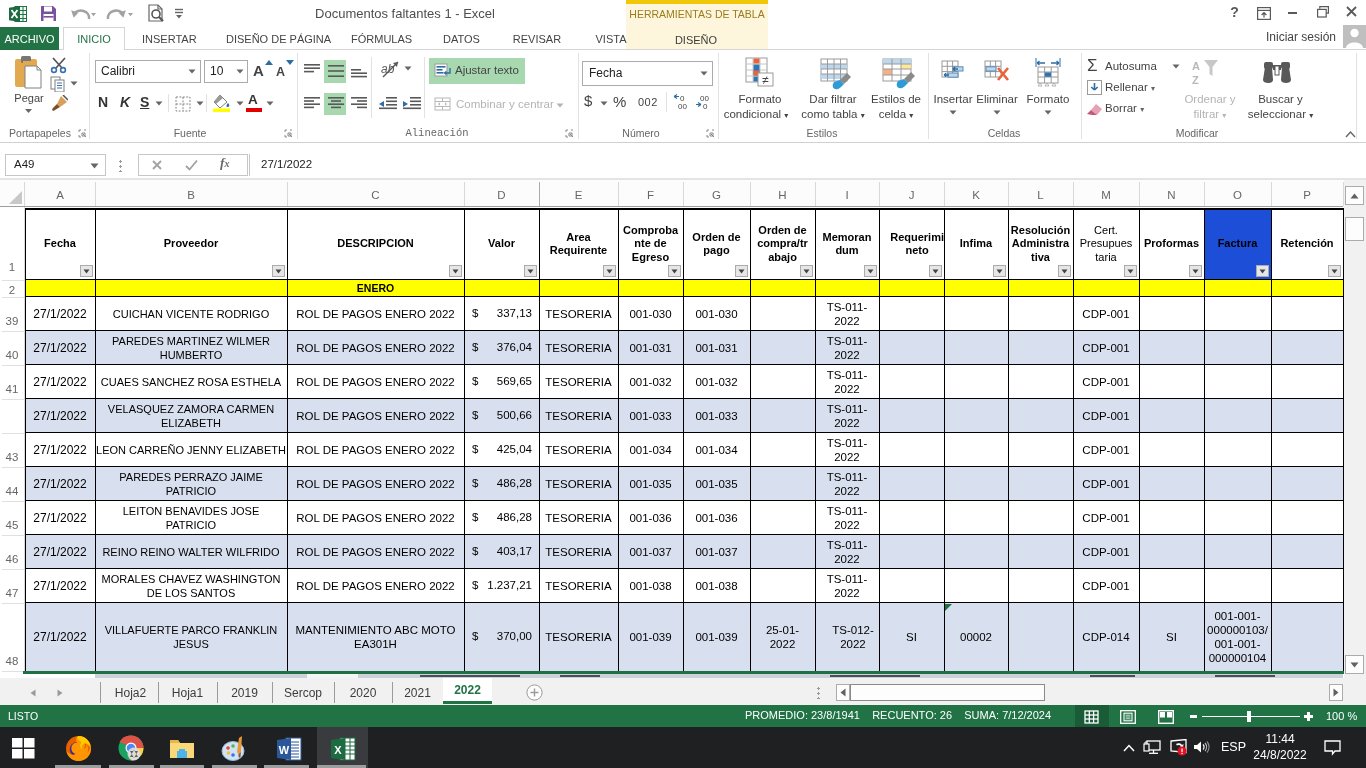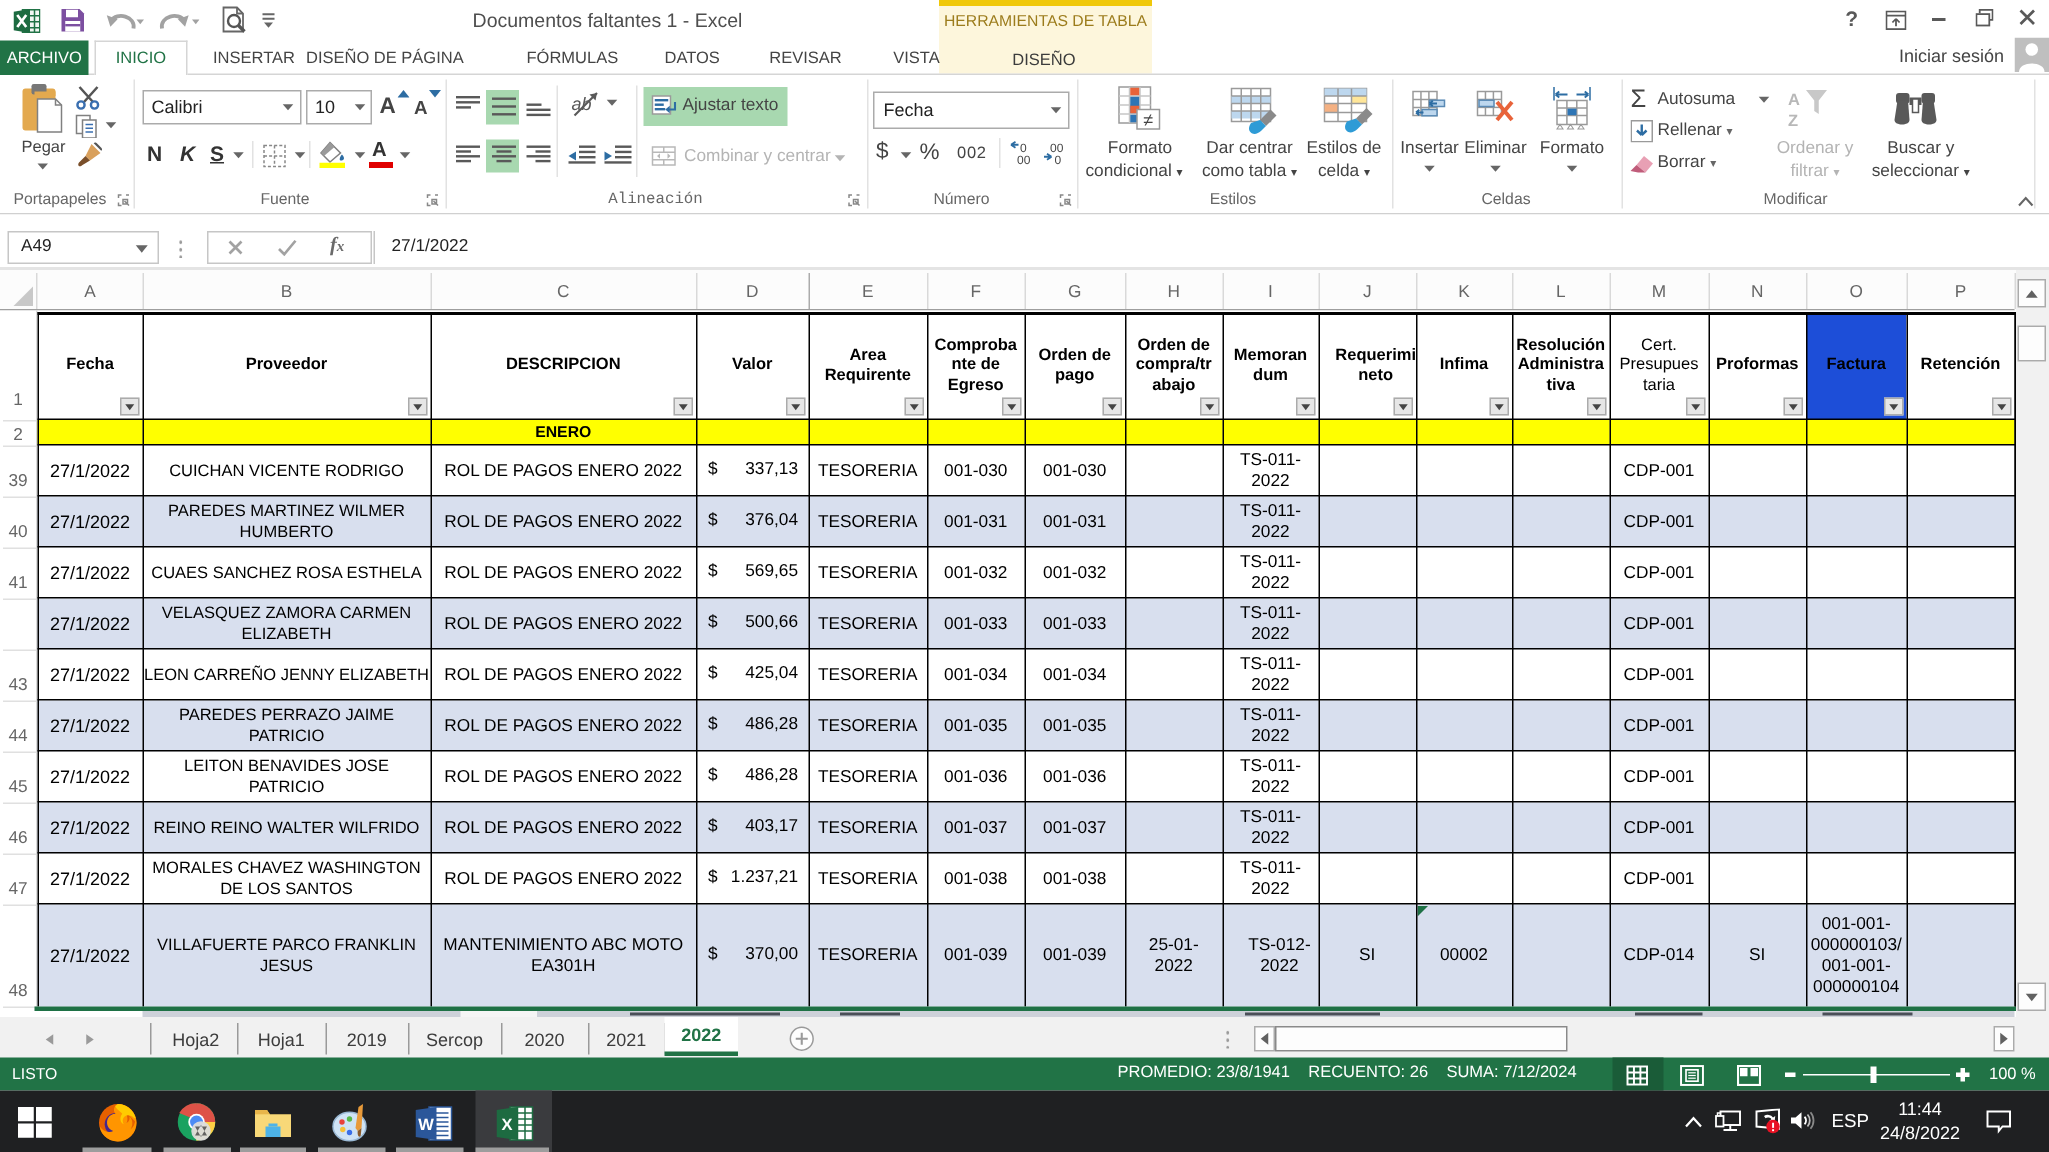--- a/index.html
+++ b/index.html
@@ -65,21 +65,21 @@
   </svg>
 <div class="ab" style="left:626px;top:0;width:142px;height:4px;background:#f0c809;"></div>
 <div class="ab" style="left:626px;top:4px;width:142px;height:22px;background:#fdf6dc;"></div>
 <div class="ab ctr" style="left:626px;top:4px;width:142px;height:20px;font-size:10.5px;color:#9c7c1c;">HERRAMIENTAS DE TABLA</div>
 <div class="ab" style="left:0;top:28px;width:1366px;height:22px;background:#fff;"></div>
 <div class="ab" style="left:626px;top:26px;width:142px;height:23px;background:#fdf6dc;"></div>
 <div class="ab" style="left:0;top:49px;width:1366px;height:1px;background:#d5d5d5;"></div>
 <div class="ab ctr" style="left:0;top:27px;width:59px;height:23px;background:#217346;color:#fff;font-size:11px;">ARCHIVO</div>
 <div class="ab ctr" style="left:63px;top:27px;width:62px;height:23px;background:#fff;border:1px solid #d5d5d5;border-bottom:none;color:#217346;font-size:11px;">INICIO</div>
 <div class="ab" style="left:142px;top:33px;width:50px;height:14px;font-size:11px;color:#444;text-align:center;white-space:nowrap;">INSERTAR</div>
-<div class="ab" style="left:204px;top:33px;width:102px;height:14px;font-size:11px;color:#444;text-align:center;white-space:nowrap;">DISEÑO DE PÁGINA</div>
+<div class="ab" style="left:226px;top:33px;width:102px;height:14px;font-size:11px;color:#444;text-align:center;white-space:nowrap;">DISEÑO DE PÁGINA</div>
 <div class="ab" style="left:351px;top:33px;width:61px;height:14px;font-size:11px;color:#444;text-align:center;white-space:nowrap;">FÓRMULAS</div>
 <div class="ab" style="left:443px;top:33px;width:36px;height:14px;font-size:11px;color:#444;text-align:center;white-space:nowrap;">DATOS</div>
 <div class="ab" style="left:510px;top:33px;width:54px;height:14px;font-size:11px;color:#444;text-align:center;white-space:nowrap;">REVISAR</div>
 <div class="ab" style="left:594px;top:33px;width:34px;height:14px;font-size:11px;color:#444;text-align:center;white-space:nowrap;">VISTA</div>
 <div class="ab ctr" style="left:638px;top:33px;width:116px;height:14px;font-size:11px;color:#3c3c3c;">DISEÑO</div>
 <div class="ab" style="left:1236px;top:30px;width:100px;height:16px;font-size:12px;color:#444;text-align:right;">Iniciar sesión</div>
 <svg class="ab" style="left:1343px;top:25px;" width="23" height="23" viewBox="0 0 23 23">
 <rect width="23" height="23" fill="#bfbfbf"></rect>
 <circle cx="11.5" cy="8" r="4.2" fill="#fff"></circle>
 <path d="M3 23 C3 15.5 20 15.5 20 23 Z" fill="#fff"></path>
@@ -366,21 +366,21 @@
       <line x1="1" y1="6" x2="27" y2="6"></line>
       <line x1="1" y1="11" x2="27" y2="11"></line>
       <line x1="1" y1="16" x2="27" y2="16"></line>
       <line x1="7.5" y1="1" x2="7.5" y2="23"></line>
       <line x1="14" y1="1" x2="14" y2="23"></line>
       <line x1="20.5" y1="1" x2="20.5" y2="23"></line>
     </g>
 <path d="M20 22 L27 15 L31 19 L24 26 Z" fill="#8a8a8a"></path>
 <path d="M14 24 C10 30 16 34 21 29 L24 26 L20 22 Z" fill="#2e9bd6"></path>
 </svg>
-<div class="ab" style="left:783px;top:93px;width:100px;height:14px;font-size:11.5px;color:#444;text-align:center;">Dar centrar</div>
+<div class="ab" style="left:783px;top:93px;width:100px;height:14px;font-size:11.5px;color:#444;text-align:center;">Dar filtrar</div>
 <div class="ab" style="left:783px;top:108px;width:100px;height:14px;font-size:11.5px;color:#444;text-align:center;">como tabla <span style="font-size:8px;">▾</span></div>
 <svg class="ab" style="left:882px;top:58px;" width="34" height="32" viewBox="0 0 34 32">
 <rect x="1" y="1" width="28" height="22" fill="#fff" stroke="#9a9a9a"></rect>
 <g fill="#bdd7ee">
       <rect x="1" y="1" width="28" height="5"></rect>
     </g>
 <rect x="1" y="11" width="9" height="6" fill="#f4b183"></rect>
 <rect x="19" y="6" width="10" height="5" fill="#ffe699"></rect>
 <g stroke="#9a9a9a">
       <line x1="1" y1="6" x2="29" y2="6"></line>

